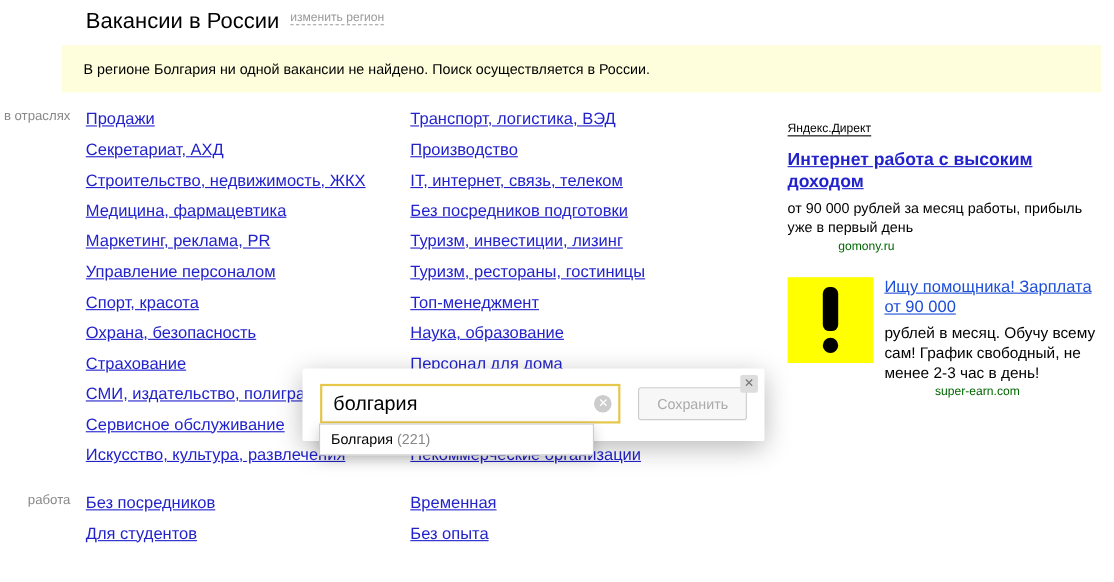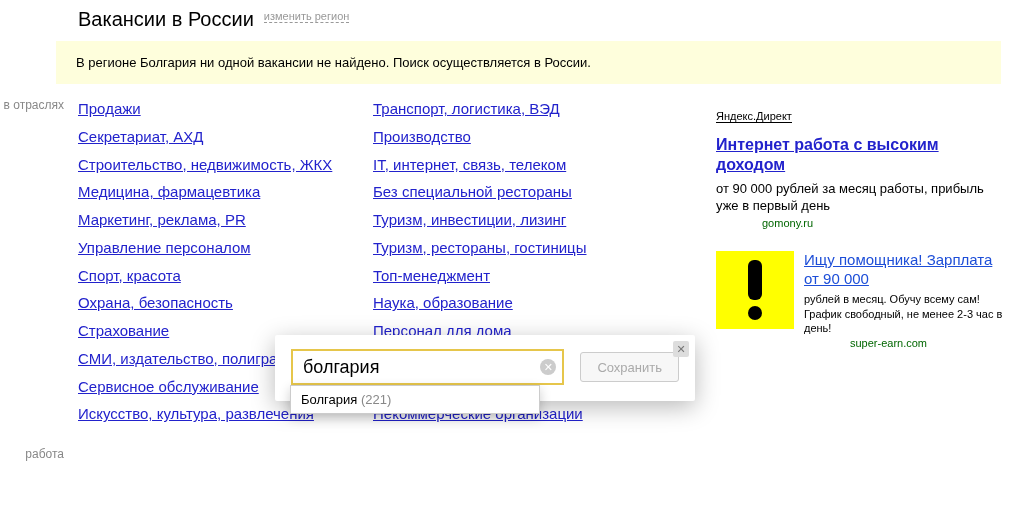--- a/index.html
+++ b/index.html
@@ -139,21 +139,21 @@
     border-radius: 50%;
     margin: 6px auto 0;
   }
   .ad2-title {
     color: #1d4ed8;
     text-decoration: underline;
     font-size: 15px;
     line-height: 1.25;
   }
   .ad2-desc {
-    font-size: 11px;
+    font-size: 14px;
     margin-top: 4px;
     line-height: 1.3;
   }
   
   .popup-wrap {
     position: absolute;
     left: 275px;
     top: 335px;
     width: 420px;
     background: #fff;
@@ -261,35 +261,47 @@
       <a href="#">Охрана, безопасность</a>
       <a href="#">Страхование</a>
       <a href="#">СМИ, издательство, полиграфия</a>
       <a href="#">Сервисное обслуживание</a>
       <a href="#">Искусство, культура, развлечения</a>
     </div>
     <div class="col">
       <a href="#">Транспорт, логистика, ВЭД</a>
       <a href="#">Производство</a>
       <a href="#">IT, интернет, связь, телеком</a>
-      <a href="#">Без специальной рестораны</a>
+      <a href="#">Без посредников подготовки</a>
       <a href="#">Туризм, инвестиции, лизинг</a>
       <a href="#">Туризм, рестораны, гостиницы</a>
       <a href="#">Топ-менеджмент</a>
       <a href="#">Наука, образование</a>
       <a href="#">Персонал для дома</a>
       <a href="#">Юристы</a>
       <a href="#">Госслужба</a>
       <a href="#">Некоммерческие организации</a>
     </div>
   </div>
 </div>
 
 <div class="section">
   <div class="sidebar-label">работа</div>
+  <div class="work-cols">
+    <div class="work-col">
+      <a href="#">Без посредников</a>
+      <a href="#">Для студентов</a>
+
+    </div>
+    <div class="work-col">
+      <a href="#">Временная</a>
+      <a href="#">Без опыта</a>
+
+    </div>
+  </div>
 </div>
 
 <div class="right-ads">
   <span class="direct-label">Яндекс.Директ</span>
   <div>
     <a href="#" class="ad1-title">Интернет работа с высоким доходом</a>
     <div class="ad1-desc">от 90 000 рублей за месяц работы, прибыль уже в первый день</div>
     <div class="ad-domain">gomony.ru</div>
   </div>
   <div class="ad2">

